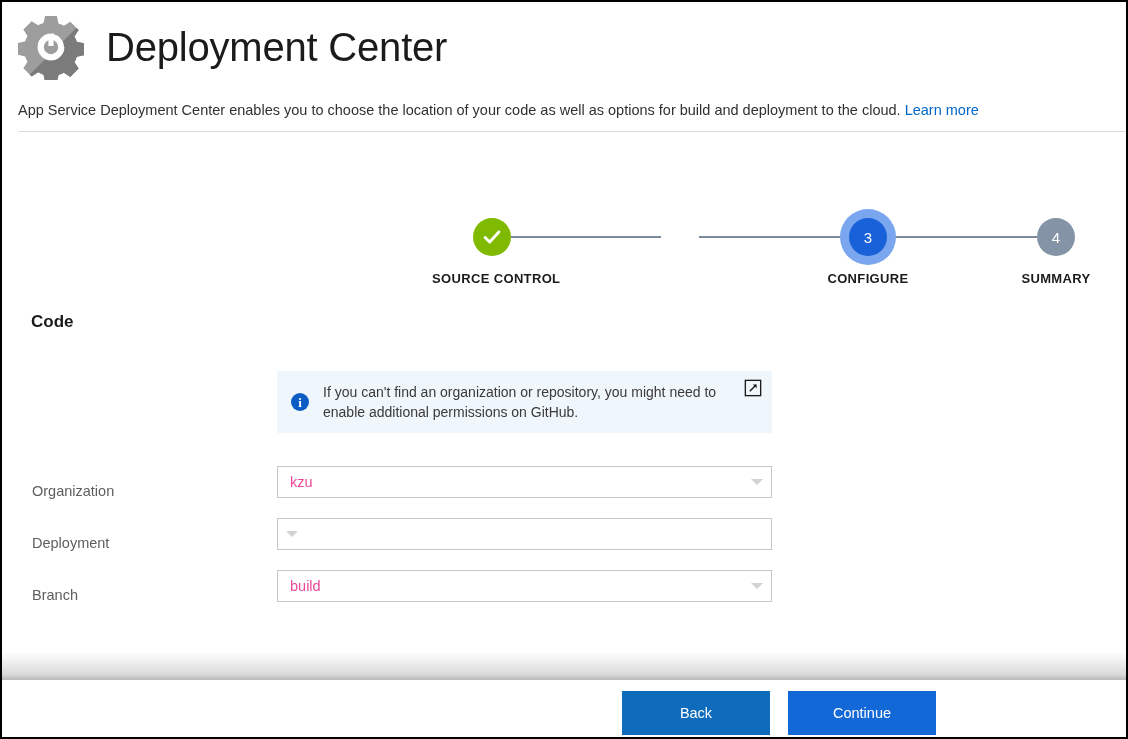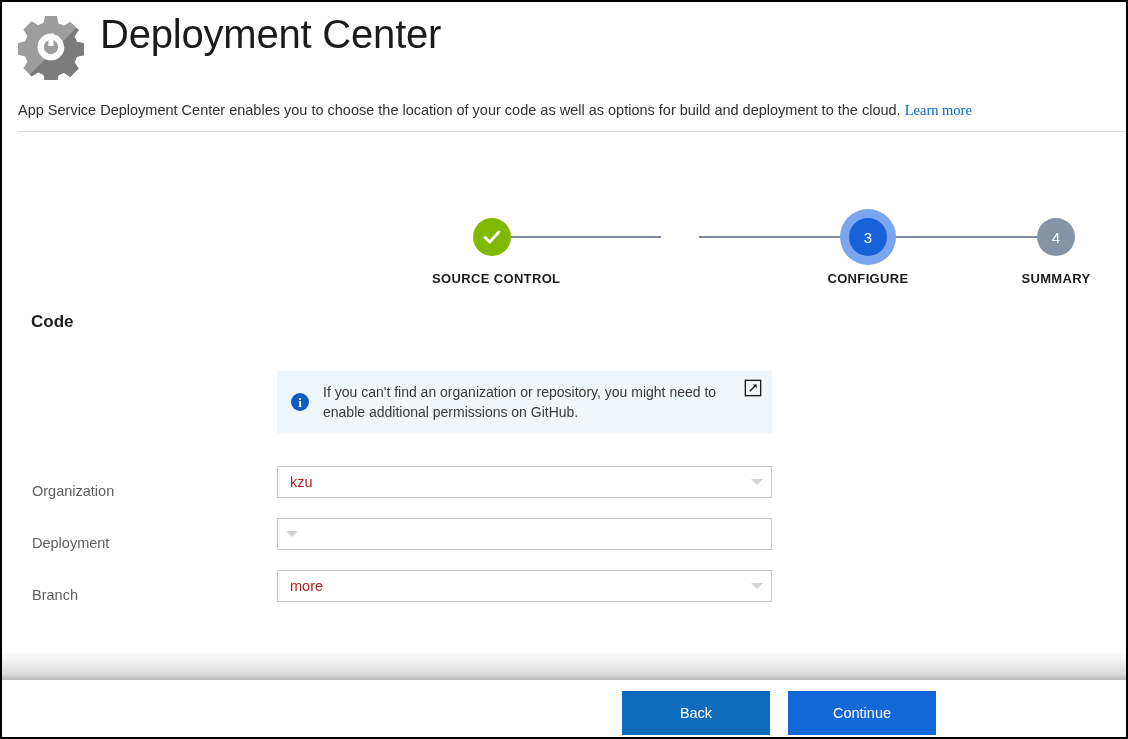--- a/index.html
+++ b/index.html
@@ -27,21 +27,22 @@
     left: 0; top: 0;
     width: 100%;
     height: 131px;
     box-sizing: border-box;
   }
   .title-row {
     position: absolute;
     left: 16px;
     top: 12px;
     display: flex;
-    gap: 16px;
+    align-items: center;
+    gap: 22px;
   }
   .gear-icon { width: 66px; height: 66px; display:block; }
   .page-title {
     font-size: 40px;
     font-weight: 400;
     color: #1b1b1b;
     letter-spacing: -0.2px;
     line-height: 1;
     white-space: nowrap;
   }
@@ -49,21 +50,20 @@
     position: absolute;
     left: 16px;
     top: 100px;
     font-size: 14.5px;
     color: #323130;
     white-space: nowrap;
   }
   .subtitle a {
     color: #0066cc;
     text-decoration: none;
-    font-family: Liberation Serif, serif;
   }
   .header-divider {
     position: absolute;
     left: 16px;
     top: 129px;
     right: 0;
     height: 1px;
     background: #dcdcdc;
   }
 
@@ -219,21 +219,21 @@
     width: 495px;
     height: 32px;
     box-sizing: border-box;
     border: 1px solid #c8c6c4;
     background: #ffffff;
     display: flex;
     align-items: center;
   }
   .field-value {
     font-size: 14.5px;
-    color: #b91c1c;
+    color: #ec4899;
     padding-left: 12px;
     flex: 1;
   }
   .caret {
     width: 28px;
     display: flex;
     justify-content: center;
     align-items: center;
     flex: none;
   }
@@ -384,21 +384,21 @@
         <div class="form-label">Deployment</div>
         <div class="field">
           <div class="caret">
             <i></i>
           </div>
         </div>
       </div>
       <div class="form-row">
         <div class="form-label">Branch</div>
         <div class="field">
-          <div class="field-value" title="Select branch">more</div>
+          <div class="field-value" title="Select branch">build</div>
           <div class="caret">
             <i></i>
           </div>
         </div>
       </div>
     </div>
 
   <div class="footer-shadow"></div>
   <div class="footer">
     <div class="footer-buttons">

